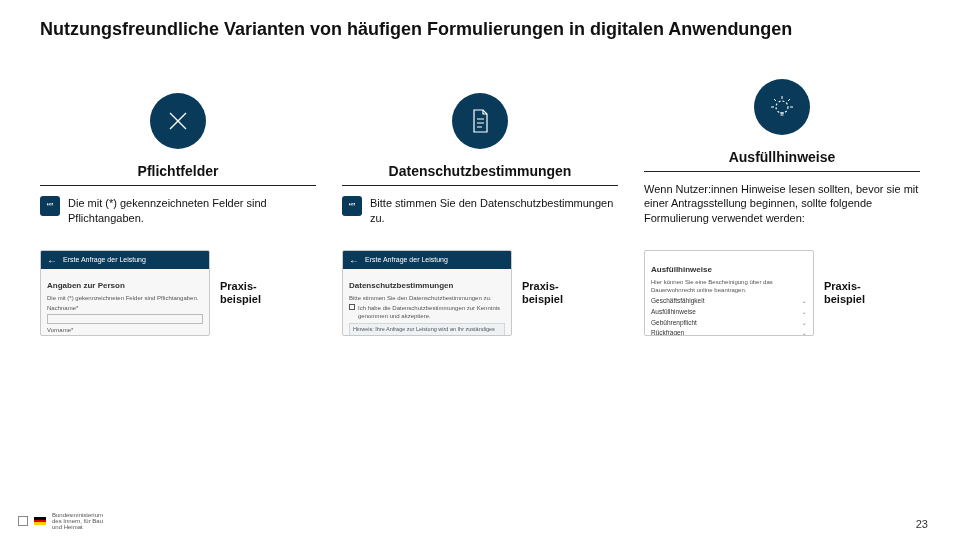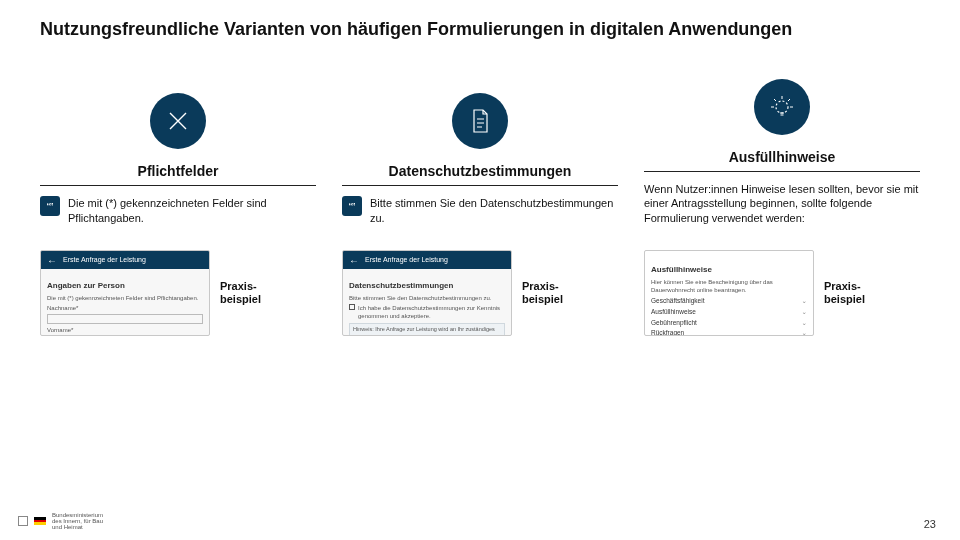--- a/index.html
+++ b/index.html
@@ -26,21 +26,21 @@
   .ex-line { font-size:6px; color:#555; margin-bottom:2px; }
   .ex-field { border:1px solid #bbb; height:10px; margin-top:2px; }
   .ex-note { background:#eef2f5; border:1px solid #d0d8de; padding:2px 3px; font-size:5.5px; color:#555; margin-top:3px; }
   .ex-list-row { display:flex; justify-content:space-between; font-size:6.5px; padding:1px 0; }
   .ex-chev { color:#888; }
   .example-label { font-size:11px; line-height:1.2;font-weight:bold; }
   .footer-logo { position:absolute; left:18px; bottom:10px; display:flex; align-items:center; gap:6px; }
   .flag { width:12px; height:8px; background:linear-gradient(to bottom,#000 0 33%,#dd0000 33% 66%,#ffce00 66% 100%); }
   .eagle { width:10px; height:10px; border:1px solid #888; }
   .ministry { font-size:6px; color:#555; line-height:1; }
-  .pagenum { position:absolute; right:24px; bottom:10px; font-size:11px; color:#333; }
+  .pagenum { position:absolute; right:32px; bottom:10px; font-size:11px; color:#333; }
 </style>
 </head>
 <body>
 
 <div class="slide">
   <h1 class="title">Nutzungsfreundliche Varianten von häufigen Formulierungen in digitalen Anwendungen</h1>
 
   <div class="cols">
 
     <div class="col">

